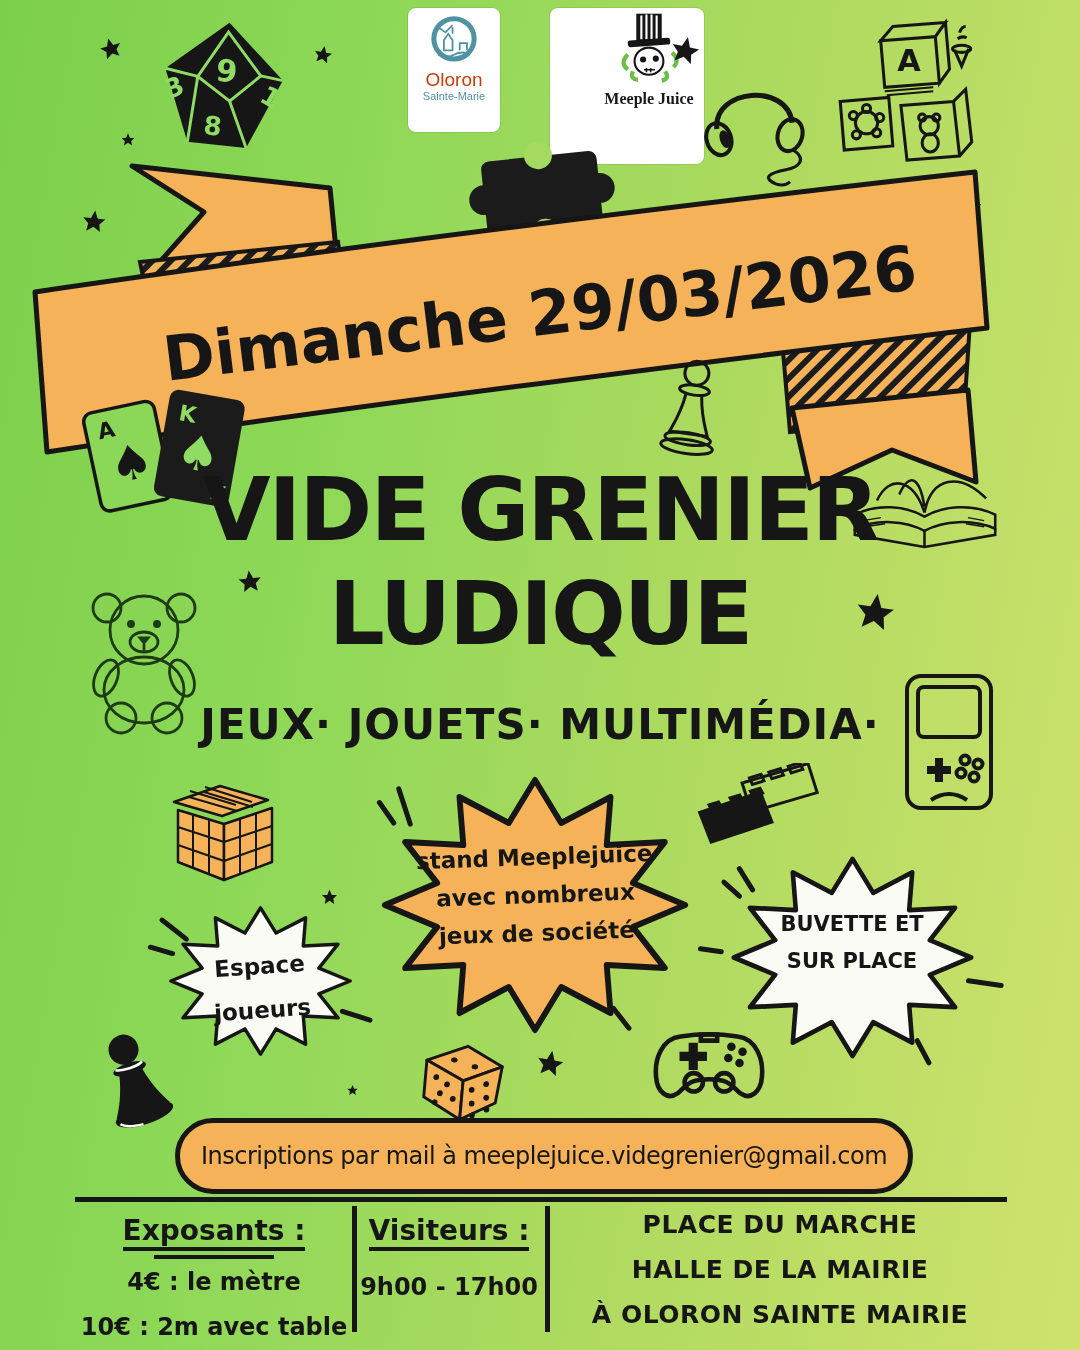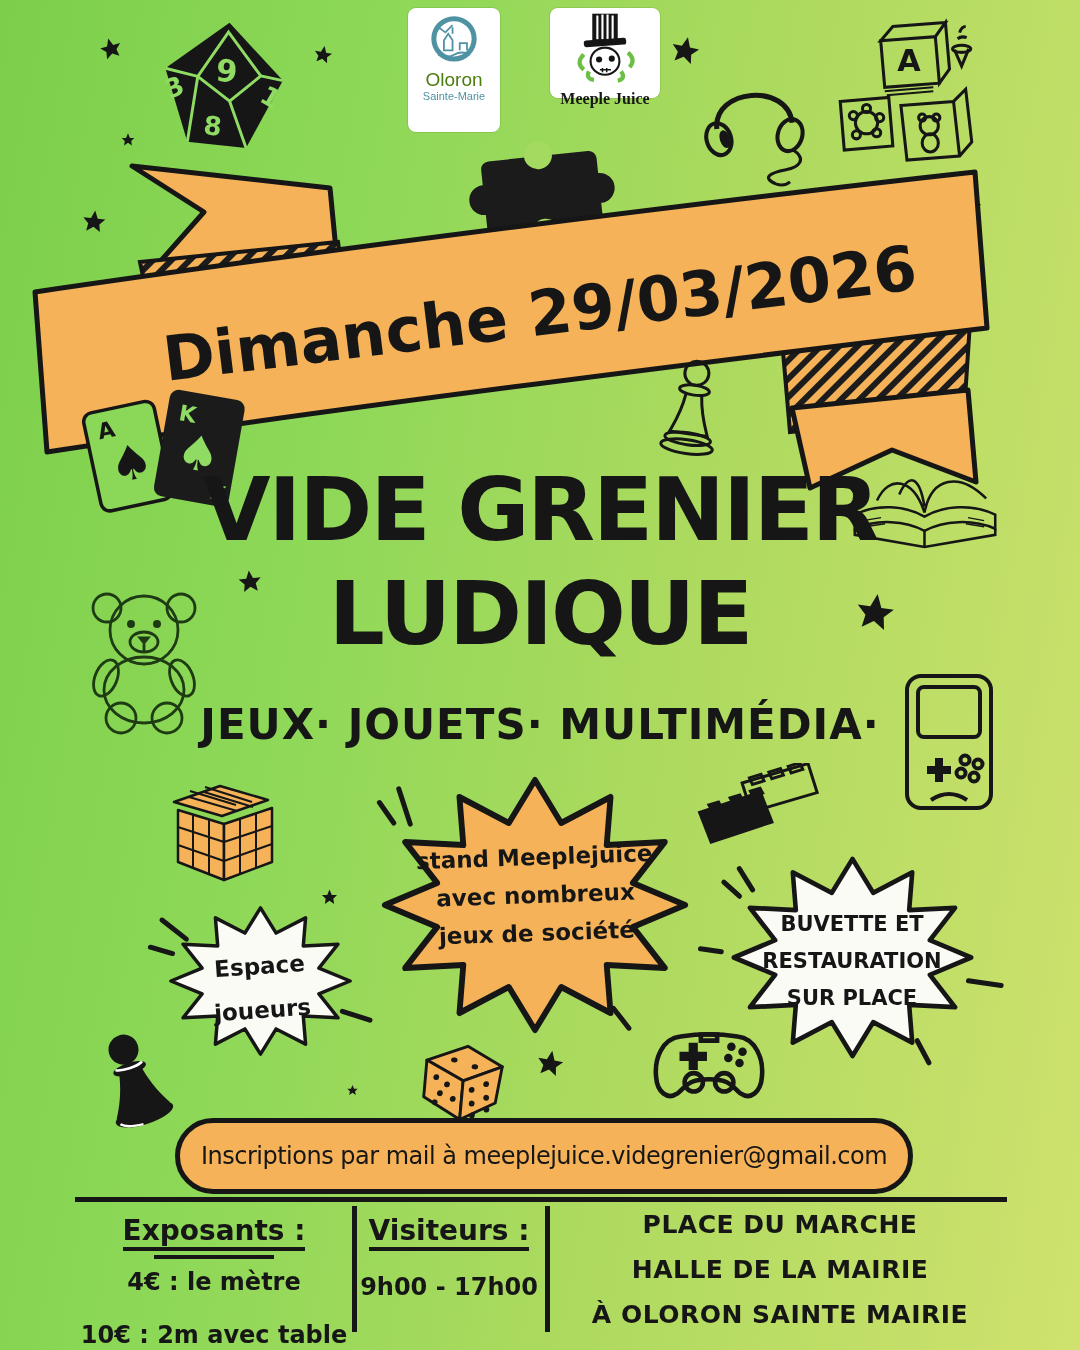--- a/index.html
+++ b/index.html
@@ -8,21 +8,21 @@
     background:linear-gradient(100deg,#7ccf4b 0%,#8ed858 30%,#aeda5f 62%,#cfe26e 100%);
     font-family:"DejaVu Sans",sans-serif;color:#161616;
   }
   .abs{position:absolute;}
   .txt{position:absolute;font-weight:bold;color:#161616;}
   .center{text-align:center;}
   .star{position:absolute;overflow:visible;}
   .sl{position:absolute;height:5px;background:#161616;border-radius:3px;transform-origin:left center;}
   .logo-card{position:absolute;background:#ffffff;border-radius:8px;box-shadow:0 0 0 1px rgba(0,0,0,.08);}
   .logo-card svg{display:block;margin:4px auto 0;}
-  .logo-oloron-l1{font-family:"Liberation Sans",sans-serif;color:#4d7c0f;font-size:19px;text-align:center;line-height:20px;}
+  .logo-oloron-l1{font-family:"Liberation Sans",sans-serif;color:#c2410c;font-size:19px;text-align:center;line-height:20px;}
   .logo-oloron-l2{font-family:"Liberation Sans",sans-serif;color:#4f93a3;font-size:11px;text-align:center;line-height:13px;}
   .logo-meeple-name{font-family:"Liberation Serif",serif;font-weight:bold;font-size:16px;text-align:center;line-height:17px;color:#181818;}
   .banner-text{font-size:62px;letter-spacing:0;line-height:92px;text-align:center;transform:rotate(-7deg);font-weight:800;}
   .main-title{font-weight:900;font-size:88px;line-height:104px;letter-spacing:-2px;text-align:center;}
   .subtitle{font-weight:800;font-size:42px;letter-spacing:1px;text-align:center;}
   .bubble-txt{position:absolute;font-weight:bold;text-align:center;color:#161616;}
   .pill{
     position:absolute;left:175px;top:1118px;width:738px;height:76px;
     background:#f5b258;border:5px solid #161616;border-radius:40px;box-sizing:border-box;
   }
@@ -54,21 +54,21 @@
     <svg width="72" height="58" viewBox="0 0 100 78" fill="none" stroke="#4f93a3">
       <circle cx="50" cy="36" r="28" stroke-width="7"></circle>
       <path d="M36,52 v-14 l6,-9 6,9 v14 z M48,29 v-9 M58,52 v-10 h10 v10" stroke-width="2.5"></path>
       <path d="M20,30 l10,-9 8,6 10,-10" stroke-width="2.5"></path>
       <path d="M28,58 q11,6 22,0 t22,0" stroke-width="2.5"></path>
     </svg>
     <div class="logo-oloron-l1">Oloron</div>
     <div class="logo-oloron-l2">Sainte-Marie</div>
   </div>
 
-  <div class="logo-card" style="left:550px;top:8px;width:110px;height:90px;">
+  <div class="logo-card" style="left:550px;top:8px;width:110px;height:156px;padding-left:44px;">
     <svg width="96" height="78" viewBox="0 0 110 92">
       <path d="M30,50 q-10,10 0,18 M82,48 q10,8 2,17 M36,70 q-4,9 6,10 M74,70 q6,9 -4,11" stroke="#6cbf45" stroke-width="5" fill="none"></path>
       <rect x="40" y="2" width="30" height="32" fill="#151515"></rect>
       <path d="M46,4 v28 M52,3 v29 M58,3 v29 M64,4 v28" stroke="#ffffff" stroke-width="2.5"></path>
       <rect x="30" y="32" width="50" height="8" rx="3" fill="#151515" transform="rotate(-4 55 36)"></rect>
       <ellipse cx="55" cy="58" rx="17" ry="16" fill="#ffffff" stroke="#151515" stroke-width="2.5"></ellipse>
       <circle cx="48" cy="56" r="3.6" fill="#151515"></circle>
         <circle cx="63" cy="55" r="3.6" fill="#151515"></circle>
       <path d="M49,68 h13 M52,66 v5 M57,66 v5" stroke="#151515" stroke-width="1.8" fill="none"></path>
     </svg>
@@ -271,21 +271,20 @@
   <div class="bubble-txt" style="left:186px;top:944px;width:150px;font-size:23px;line-height:44px;transform:rotate(-4deg)">
     <div>Espace</div>
     <div>joueurs</div>
   </div>
 
   <svg class="abs" style="left:730px;top:855px;width:245px;height:205px;" viewBox="0 0 320 260" preserveAspectRatio="none">
     <use href="#burst" fill="#fbfbf6" stroke="#161616" stroke-width="6" stroke-linejoin="round"></use>
   </svg>
   <div class="bubble-txt" style="left:752px;top:906px;width:200px;font-size:21px;line-height:37px;">
     <div>BUVETTE ET</div>
-    <div>RESTAURATION</div>
     <div>SUR PLACE</div>
   </div>
 
   <div class="sl" style="left:378px;top:798px;width:30px;transform:rotate(55deg)"></div>
   <div class="sl" style="left:398px;top:784px;width:42px;transform:rotate(72deg)"></div>
   <div class="sl" style="left:612px;top:1004px;width:30px;transform:rotate(52deg)"></div>
   <div class="sl" style="left:160px;top:916px;width:36px;transform:rotate(38deg)"></div>
   <div class="sl" style="left:148px;top:944px;width:28px;transform:rotate(16deg)"></div>
   <div class="sl" style="left:340px;top:1008px;width:34px;transform:rotate(18deg)"></div>
   <div class="sl" style="left:722px;top:878px;width:26px;transform:rotate(42deg)"></div>
@@ -345,21 +344,21 @@
   </div>
 
   <div class="footer-line"></div>
   <div class="footer-div" style="left:352px;"></div>
   <div class="footer-div" style="left:545px;"></div>
 
   <div class="txt center" style="left:80px;top:1214px;width:268px;">
     <span class="f-title">Exposants :</span>
     <div class="u2" style="width:120px;"></div>
     <div class="f-line" style="margin-top:9px;">4€ : le mètre</div>
-    <div class="f-line" style="margin-top:25px;">10€ : 2m avec table</div>
+    <div class="f-line" style="margin-top:17px;">10€ : 2m avec table</div>
   </div>
 
   <div class="txt center" style="left:360px;top:1214px;width:178px;">
     <span class="f-title">Visiteurs :</span>
     <div class="f-line" style="margin-top:22px;">9h00 - 17h00</div>
   </div>
 
   <div class="txt center" style="left:555px;top:1210px;width:450px;">
     <div class="loc-line">PLACE DU MARCHE</div>
     <div class="loc-line" style="margin-top:16px;">HALLE DE LA MAIRIE</div>

